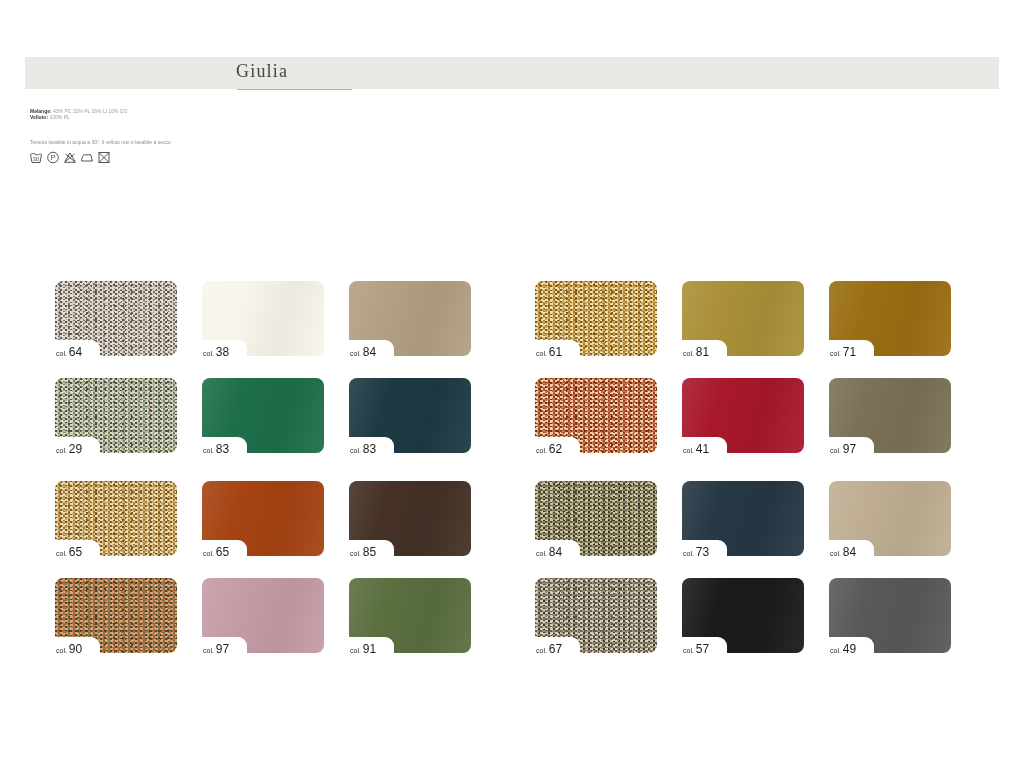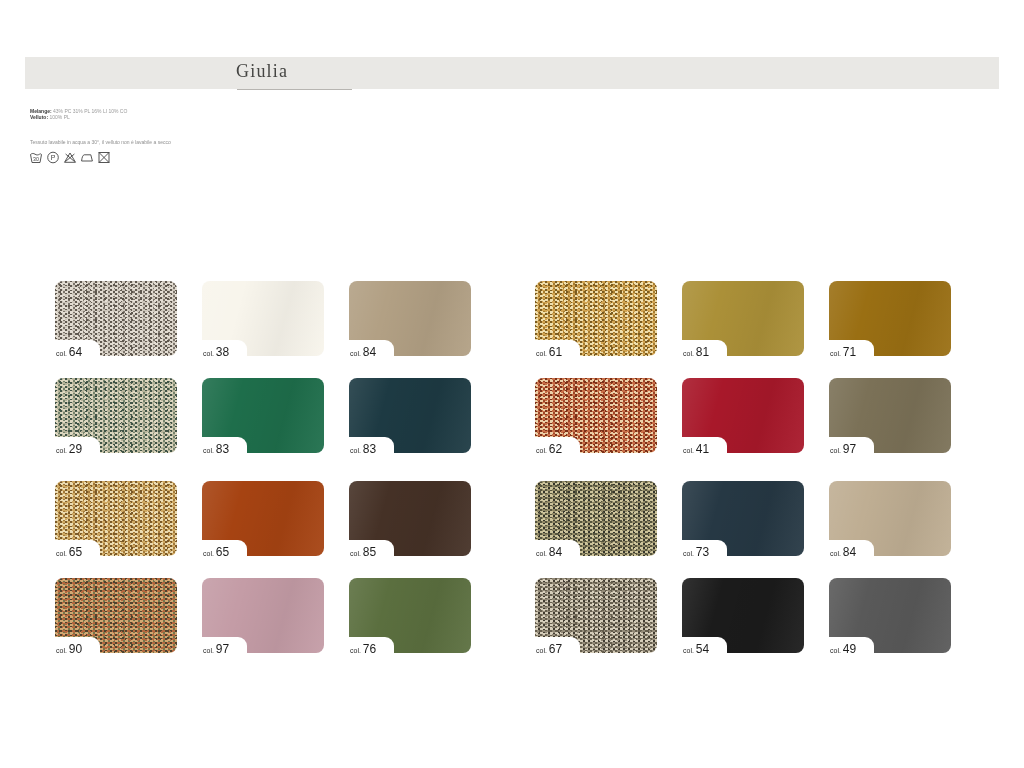--- a/index.html
+++ b/index.html
@@ -114,21 +114,21 @@
     <div class="swatch" style="left: 349px; top: 481px; width: 122px; height: 75px; background-color: rgb(69, 49, 38); background-image: linear-gradient(105deg, rgba(255, 255, 255, 0.1) 0%, rgba(255, 255, 255, 0) 30%, rgba(0, 0, 0, 0.05) 65%, rgba(255, 255, 255, 0.06) 100%);">
       <div class="swatch-tag"><span class="col-prefix">col. </span><span class="col-num">85</span></div>
     </div>
     <div class="swatch" style="left: 55px; top: 578px; width: 122px; height: 75px; background-color: rgb(117, 118, 76); background-image: radial-gradient(circle at 2px 2px, rgb(210, 168, 114) 0px, rgb(210, 168, 114) 1.1px, transparent 1.5px), radial-gradient(circle at 5px 4px, rgb(79, 67, 47) 0px, rgb(79, 67, 47) 1px, transparent 1.4px), radial-gradient(circle at 3px 6px, rgb(180, 104, 62) 0px, rgb(180, 104, 62) 1.2px, transparent 1.6px), repeating-conic-gradient(rgb(180, 104, 62) 0%, rgb(180, 104, 62) 25%, rgb(117, 118, 76) 25%, rgb(117, 118, 76) 50%, rgb(210, 168, 114) 50%, rgb(210, 168, 114) 75%, rgb(79, 67, 47) 75%, rgb(79, 67, 47) 100%); background-size: 7px 6px, 9px 7px, 8px 8px, 5px 4px;">
       <div class="swatch-tag"><span class="col-prefix">col. </span><span class="col-num">90</span></div>
     </div>
     <div class="swatch" style="left: 202px; top: 578px; width: 122px; height: 75px; background-color: rgb(196, 156, 166); background-image: linear-gradient(105deg, rgba(255, 255, 255, 0.1) 0%, rgba(255, 255, 255, 0) 30%, rgba(0, 0, 0, 0.05) 65%, rgba(255, 255, 255, 0.06) 100%);">
       <div class="swatch-tag"><span class="col-prefix">col. </span><span class="col-num">97</span></div>
     </div>
     <div class="swatch" style="left: 349px; top: 578px; width: 122px; height: 75px; background-color: rgb(91, 111, 63); background-image: linear-gradient(105deg, rgba(255, 255, 255, 0.1) 0%, rgba(255, 255, 255, 0) 30%, rgba(0, 0, 0, 0.05) 65%, rgba(255, 255, 255, 0.06) 100%);">
-      <div class="swatch-tag"><span class="col-prefix">col. </span><span class="col-num">76</span></div>
+      <div class="swatch-tag"><span class="col-prefix">col. </span><span class="col-num">91</span></div>
     </div>
   </div>
 <div class="grid" id="grid-right">
     <div class="swatch" style="left: 535px; top: 281px; width: 122px; height: 75px; background-color: rgb(166, 124, 48); background-image: radial-gradient(circle at 2px 2px, rgb(240, 223, 174) 0px, rgb(240, 223, 174) 1.1px, transparent 1.5px), radial-gradient(circle at 5px 4px, rgb(124, 92, 32) 0px, rgb(124, 92, 32) 1px, transparent 1.4px), radial-gradient(circle at 3px 6px, rgb(210, 164, 82) 0px, rgb(210, 164, 82) 1.2px, transparent 1.6px), repeating-conic-gradient(rgb(210, 164, 82) 0%, rgb(210, 164, 82) 25%, rgb(166, 124, 48) 25%, rgb(166, 124, 48) 50%, rgb(240, 223, 174) 50%, rgb(240, 223, 174) 75%, rgb(124, 92, 32) 75%, rgb(124, 92, 32) 100%); background-size: 7px 6px, 9px 7px, 8px 8px, 5px 4px;">
       <div class="swatch-tag"><span class="col-prefix">col. </span><span class="col-num">61</span></div>
     </div>
     <div class="swatch" style="left: 682px; top: 281px; width: 122px; height: 75px; background-color: rgb(171, 144, 56); background-image: linear-gradient(105deg, rgba(255, 255, 255, 0.1) 0%, rgba(255, 255, 255, 0) 30%, rgba(0, 0, 0, 0.05) 65%, rgba(255, 255, 255, 0.06) 100%);">
       <div class="swatch-tag"><span class="col-prefix">col. </span><span class="col-num">81</span></div>
     </div>
     <div class="swatch" style="left: 829px; top: 281px; width: 122px; height: 75px; background-color: rgb(154, 111, 19); background-image: linear-gradient(105deg, rgba(255, 255, 255, 0.1) 0%, rgba(255, 255, 255, 0) 30%, rgba(0, 0, 0, 0.05) 65%, rgba(255, 255, 255, 0.06) 100%);">
@@ -149,18 +149,18 @@
     <div class="swatch" style="left: 682px; top: 481px; width: 122px; height: 75px; background-color: rgb(38, 56, 68); background-image: linear-gradient(105deg, rgba(255, 255, 255, 0.1) 0%, rgba(255, 255, 255, 0) 30%, rgba(0, 0, 0, 0.05) 65%, rgba(255, 255, 255, 0.06) 100%);">
       <div class="swatch-tag"><span class="col-prefix">col. </span><span class="col-num">73</span></div>
     </div>
     <div class="swatch" style="left: 829px; top: 481px; width: 122px; height: 75px; background-color: rgb(191, 174, 147); background-image: linear-gradient(105deg, rgba(255, 255, 255, 0.1) 0%, rgba(255, 255, 255, 0) 30%, rgba(0, 0, 0, 0.05) 65%, rgba(255, 255, 255, 0.06) 100%);">
       <div class="swatch-tag"><span class="col-prefix">col. </span><span class="col-num">84</span></div>
     </div>
     <div class="swatch" style="left: 535px; top: 578px; width: 122px; height: 75px; background-color: rgb(63, 58, 48); background-image: radial-gradient(circle at 2px 2px, rgb(213, 205, 186) 0px, rgb(213, 205, 186) 1.1px, transparent 1.5px), radial-gradient(circle at 5px 4px, rgb(101, 94, 78) 0px, rgb(101, 94, 78) 1px, transparent 1.4px), radial-gradient(circle at 3px 6px, rgb(147, 138, 120) 0px, rgb(147, 138, 120) 1.2px, transparent 1.6px), repeating-conic-gradient(rgb(147, 138, 120) 0%, rgb(147, 138, 120) 25%, rgb(63, 58, 48) 25%, rgb(63, 58, 48) 50%, rgb(213, 205, 186) 50%, rgb(213, 205, 186) 75%, rgb(101, 94, 78) 75%, rgb(101, 94, 78) 100%); background-size: 7px 6px, 9px 7px, 8px 8px, 5px 4px;">
       <div class="swatch-tag"><span class="col-prefix">col. </span><span class="col-num">67</span></div>
     </div>
     <div class="swatch" style="left: 682px; top: 578px; width: 122px; height: 75px; background-color: rgb(27, 27, 27); background-image: linear-gradient(105deg, rgba(255, 255, 255, 0.1) 0%, rgba(255, 255, 255, 0) 30%, rgba(0, 0, 0, 0.05) 65%, rgba(255, 255, 255, 0.06) 100%);">
-      <div class="swatch-tag"><span class="col-prefix">col. </span><span class="col-num">54</span></div>
+      <div class="swatch-tag"><span class="col-prefix">col. </span><span class="col-num">57</span></div>
     </div>
     <div class="swatch" style="left: 829px; top: 578px; width: 122px; height: 75px; background-color: rgb(89, 89, 89); background-image: linear-gradient(105deg, rgba(255, 255, 255, 0.1) 0%, rgba(255, 255, 255, 0) 30%, rgba(0, 0, 0, 0.05) 65%, rgba(255, 255, 255, 0.06) 100%);">
       <div class="swatch-tag"><span class="col-prefix">col. </span><span class="col-num">49</span></div>
     </div>
   </div>
 
 </body></html>

